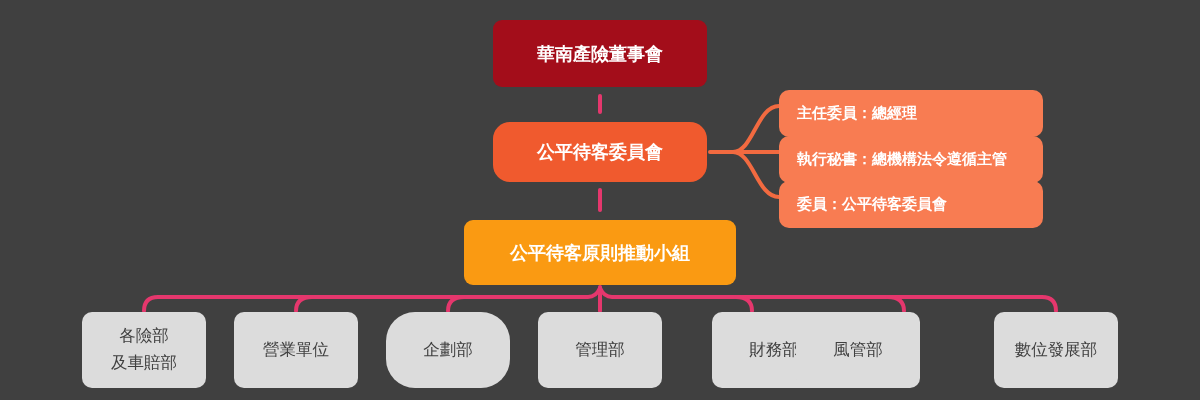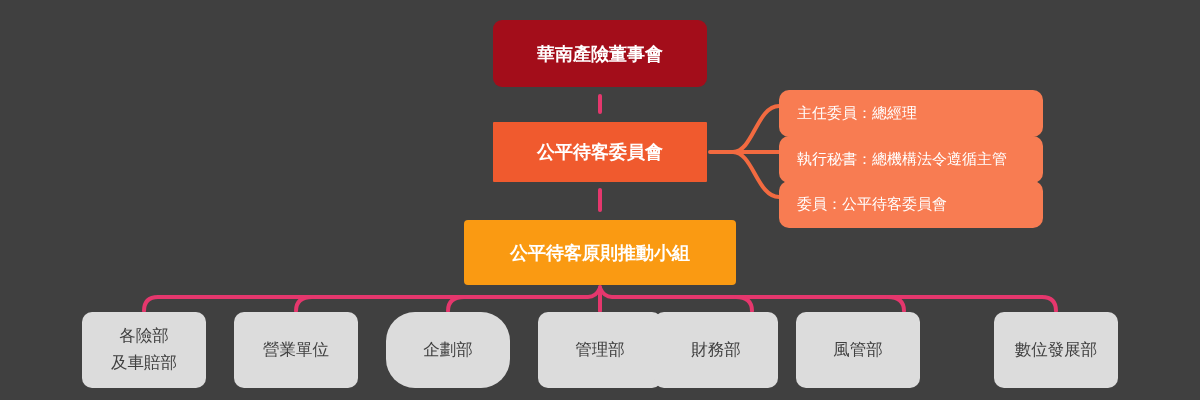--- a/index.html
+++ b/index.html
@@ -48,55 +48,55 @@
     background: var(--board_red, #A30D1A);
     color: var(--text_white, #FFFFFF);
     font-size: 18px; font-weight: bold;
     border-radius: 9px;
   }
   .box-committee {
     left: 493px; top: 122px; width: 214px; height: 60px;
     background: var(--committee_orange_red, #F05A2E);
     color: var(--text_white, #FFFFFF);
     font-size: 18px; font-weight: bold;
-    border-radius: 1px;
+    border-radius: 17px;
   }
   .box-role {
     left: 779px; width: 264px; height: 47px;
     background: var(--role_orange, #F87C52);
     color: var(--text_white, #FFFFFF);
-    font-size: 15px; font-weight: normal;
+    font-size: 15px; font-weight: bold;
     border-radius: 10px;
     justify-content: flex-start;
     padding-left: 18px;
   }
   .box-role-1 { top: 90px; }
   .box-role-2 { top: 136px; }
   .box-role-3 { top: 181px; }
   .box-taskforce {
     left: 464px; top: 220px; width: 272px; height: 65px;
     background: var(--taskforce_orange, #FA9A12);
     color: var(--text_white, #FFFFFF);
     font-size: 18px; font-weight: bold;
-    border-radius: 4px;
+    border-radius: 9px;
   }
   .box-dept {
     top: 312px; width: 124px; height: 76px;
     background: var(--department_gray, #DCDCDC);
     color: var(--department_text, #404040);
     font-size: 16.5px;
     border-radius: 10px;
     white-space: pre-line;
     line-height: 1.62;
   }
   .dept-0 { left: 82px; }
   .dept-1 { left: 234px; }
   .dept-2 { left: 386px; border-radius: 29px; }
   .dept-3 { left: 538px; }
-  .dept-4 { left: 654px; }
+  .dept-4 { left: 712px; }
   .dept-5 { left: 796px; }
   .dept-6 { left: 994px; }
 </style>
 </head>
 <body>
 
 <div class="canvas">
 
   <svg class="connectors" width="1200" height="400" viewBox="0 0 1200 400">
 

